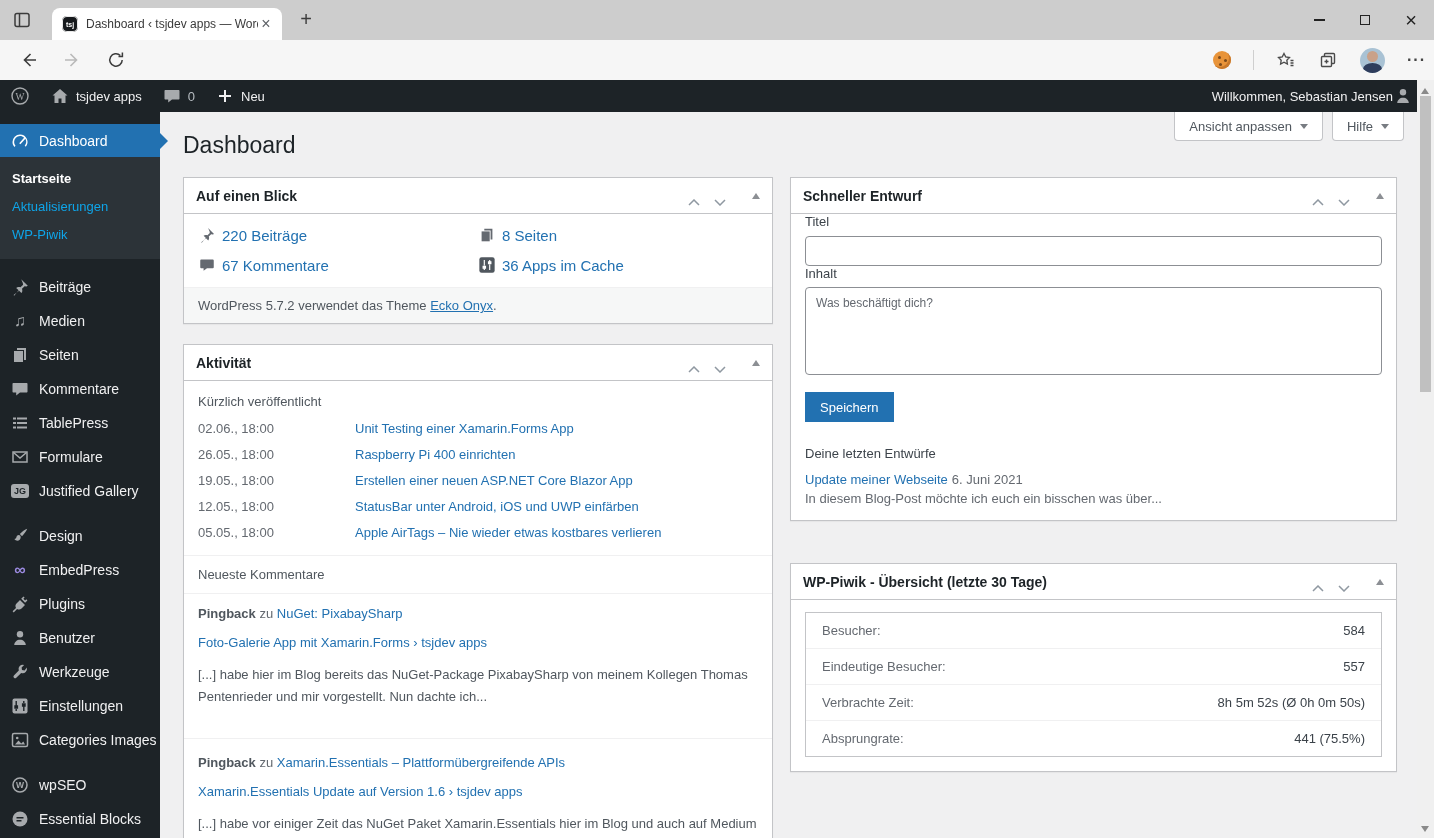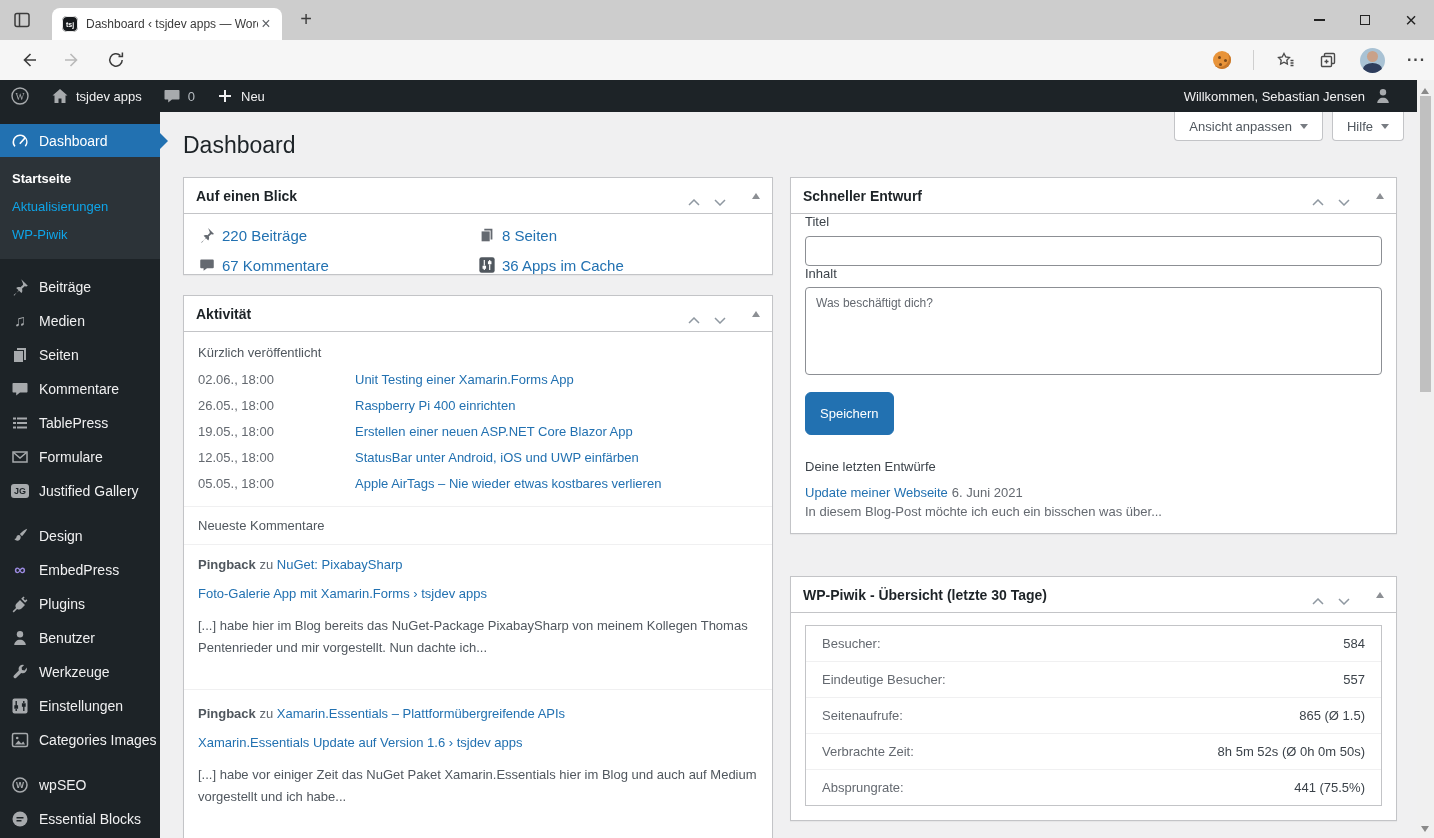--- a/index.html
+++ b/index.html
@@ -41,21 +41,21 @@
   .avatar{position:relative;width:25px;height:25px;border-radius:50%;background:#a9c2d4;overflow:hidden;}
   .avatar::before{content:"";position:absolute;left:7px;top:3px;width:11px;height:11px;border-radius:50%;background:#c9a189;z-index:2;}
   .avatar::after{content:"";position:absolute;left:3px;top:15px;width:19px;height:12px;border-radius:50% 50% 0 0;background:#2e3d5c;}
   .dots{font-size:16px;font-weight:bold;color:#444;letter-spacing:1px;line-height:10px;}
 
   
   #adminbar{position:absolute;left:0;top:80px;width:1417px;height:32px;background:#1d2327;
     display:flex;align-items:center;color:#f0f0f1;font-size:13px;}
   .ab-item{display:flex;align-items:center;gap:6px;padding:0 10px;height:32px;}
   .ab-count{color:#b6bcc1;}
-  .ab-right{margin-left:auto;display:flex;align-items:center;gap:8px;padding-right:24px;}
+  .ab-right{margin-left:auto;display:flex;align-items:center;padding-right:4px;}
 
   
   #sidebar{position:absolute;left:0;top:112px;width:160px;height:726px;background:#1d2327;z-index:5;}
   .menu-active{position:relative;margin-top:12px;height:33px;background:#2271b1;color:#fff;
     display:flex;align-items:center;gap:9px;padding-left:10px;font-size:14px;}
   .menu-active .arrow{position:absolute;right:-8px;top:50%;margin-top:-8px;width:0;height:0;
     border-top:8px solid transparent;border-bottom:8px solid transparent;border-left:8px solid #2271b1;}
   .submenu{background:#2c3338;padding:8px 0 10px 0;}
   .submenu-item{padding:7px 12px;font-size:13px;color:#0ea5e9;line-height:14px;}
   .submenu-item.current{color:#fff;font-weight:bold;}
@@ -114,22 +114,22 @@
   .comment-excerpt{margin-top:14px;color:#50575e;line-height:22px;}
 
   
   .qd-inside{padding:0 14px 14px 14px;}
   .qd-label{font-size:13px;color:#3c434a;}
   .qd-input{margin-top:7px;width:100%;height:30px;border:1px solid #8c8f94;border-radius:4px;
     padding:0 8px;font-size:14px;font-family:inherit;color:#2c3338;background:#fff;}
   .qd-textarea{margin-top:6px;width:100%;height:88px;border:1px solid #8c8f94;border-radius:4px;
     padding:8px 10px;font-size:12px;font-family:inherit;color:#2c3338;resize:none;background:#fff;}
   .qd-textarea::placeholder,.qd-input::placeholder{color:#646970;opacity:1;}
-  .qd-save{margin-top:13px;height:43px;padding:0 14px;background:#2271b1;border:1px solid #2271b1;
-    border-radius:6px;color:#fff;font-size:13px;font-family:inherit;}
+  .qd-save{margin-top:13px;height:30px;padding:0 14px;background:#2271b1;border:1px solid #2271b1;
+    border-radius:0;color:#fff;font-size:13px;font-family:inherit;}
   .qd-drafts{margin-top:24px;}
   .qd-drafts-head{font-size:13px;color:#3c434a;}
   .qd-draft-line{margin-top:11px;font-size:13px;}
   .qd-draft-date{color:#646970;margin-left:4px;}
   .qd-draft-excerpt{margin-top:4px;font-size:13px;color:#646970;}
 
   
   .piwik-box{margin-top:42px;}
   .piwik-inside{padding:12px 14px 14px 14px;}
   .piwik-table{border:1px solid #c3c4c7;}
@@ -481,20 +481,23 @@
           </div>
           <div class="glance-item">
             <span class="mi">
                 <svg viewBox="0 0 20 20">
                   <rect x="1.5" y="1.5" width="17" height="17" rx="2.5" fill="#50575e"></rect>
                   <path d="M7 4.5v6M7 15.5v-2M5.7 11.5h2.6v2H5.7zM13 15.5v-6M13 4.5v2M11.7 6.5h2.6v2h-2.6z" stroke="#fff" stroke-width="1.3" fill="#fff"></path>
                 </svg>
               </span>
             <a class="wplink" href="#">36 Apps im Cache</a>
           </div>
+        </div>
+        <div class="glance-sub">
+          <span>WordPress 5.7.2 verwendet das Theme </span><a class="wplink ul" href="#">Ecko Onyx</a><span>.</span>
         </div>
       </div>
 
       <div class="postbox">
         <div class="pb-header">
           <span class="pb-title">Aktivität</span>
           <span class="handles">
             <span class="chev"><svg viewBox="0 0 12 7" fill="none" stroke="#8f98a1" stroke-width="1.5">
                   <path d="M1 6l5-5 5 5"></path>
                 </svg></span>
@@ -596,24 +599,20 @@
           <div class="piwik-table">
             <div class="piwik-row">
               <span class="piwik-label">Besucher:</span>
               <span class="piwik-value">584</span>
             </div>
             <div class="piwik-row">
               <span class="piwik-label">Eindeutige Besucher:</span>
               <span class="piwik-value">557</span>
             </div>
             <div class="piwik-row">
-              <span class="piwik-label">Seitenaufrufe:</span>
-              <span class="piwik-value">865 (Ø 1.5)</span>
-            </div>
-            <div class="piwik-row">
               <span class="piwik-label">Verbrachte Zeit:</span>
               <span class="piwik-value">8h 5m 52s (Ø 0h 0m 50s)</span>
             </div>
             <div class="piwik-row">
               <span class="piwik-label">Absprungrate:</span>
               <span class="piwik-value">441 (75.5%)</span>
             </div>
           </div>
         </div>
       </div>

